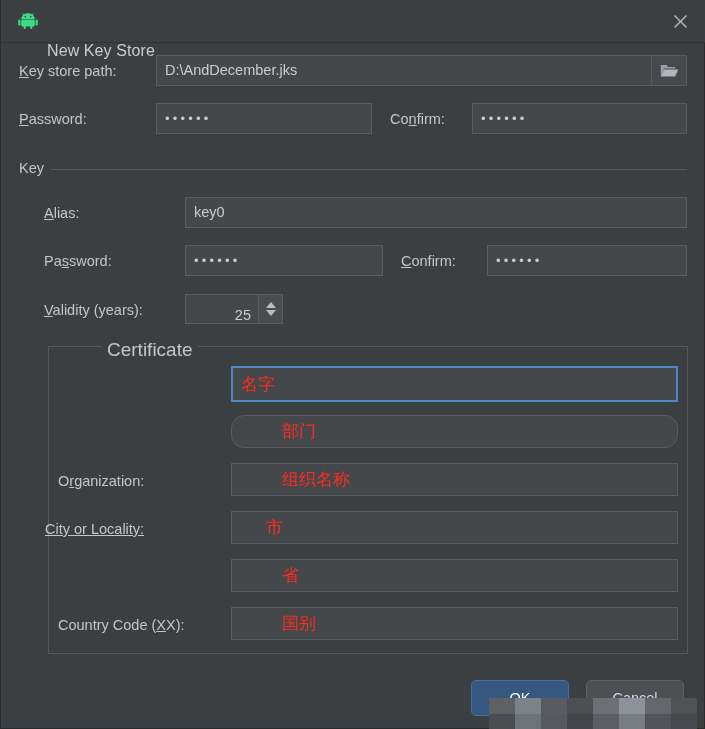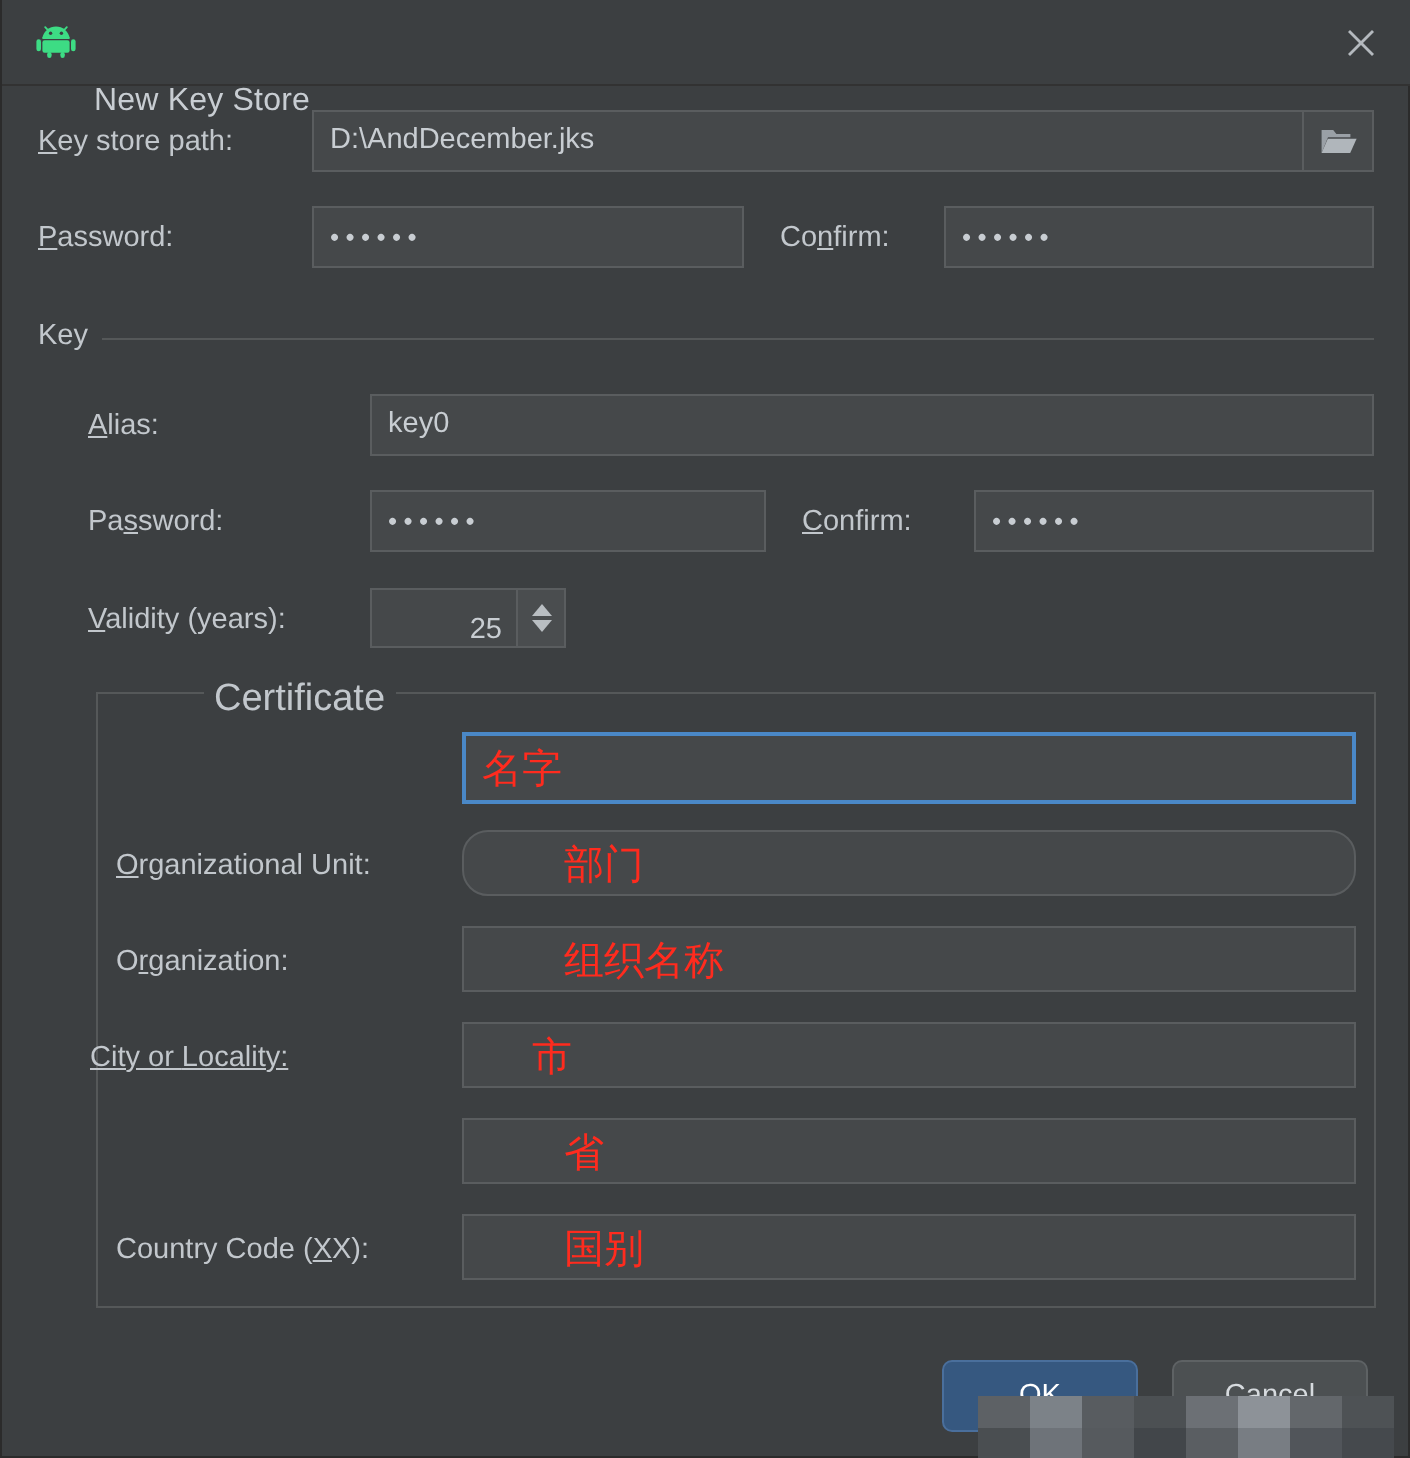--- a/index.html
+++ b/index.html
@@ -81,21 +81,21 @@
     white-space: nowrap;
     cursor: text;
   }
   .field.focused {
     border: 2px solid #4a88c7;
     outline: 1px solid #3c3f41;
   }
   .field .cn {
     color: #ff2b1e;
     font-family: "DejaVu Sans", "Liberation Sans", sans-serif;
-    font-size: 20px;
+    font-size: 17px;
   }
   .dots {
     letter-spacing: 3.2px;
     font-size: 13px;
     color: #c8cdd2;
   }
 
   
   #browse-btn {
     position: absolute;
@@ -302,21 +302,20 @@
     </div>
   </div>
 
   <div id="cert-group"></div>
   <span id="cert-group-label">Certificate</span>
 
   <div class="field focused" style="left:230px; top:366px; width:447px; height:36px;">
     <span class="cn">名字</span>
   </div>
 
-  <span class="lbl" style="left:57px; top:424px;"><u>O</u>rganizational Unit:</span>
   <div class="field" style="left:230px; top:415px; width:447px; height:33px;border-radius:13px;">
     <span class="cn" style="padding-left:42px;">部门</span>
   </div>
 
   <span class="lbl" style="left:57px; top:472px;">O<u>r</u>ganization:</span>
   <div class="field" style="left:230px; top:463px; width:447px; height:33px;text-align:center;">
     <span class="cn" style="padding-left:42px;">组织名称</span>
   </div>
 
   <span class="lbl" style="left:44px; top:520px;text-decoration:underline;">City or <u>L</u>ocality:</span>

